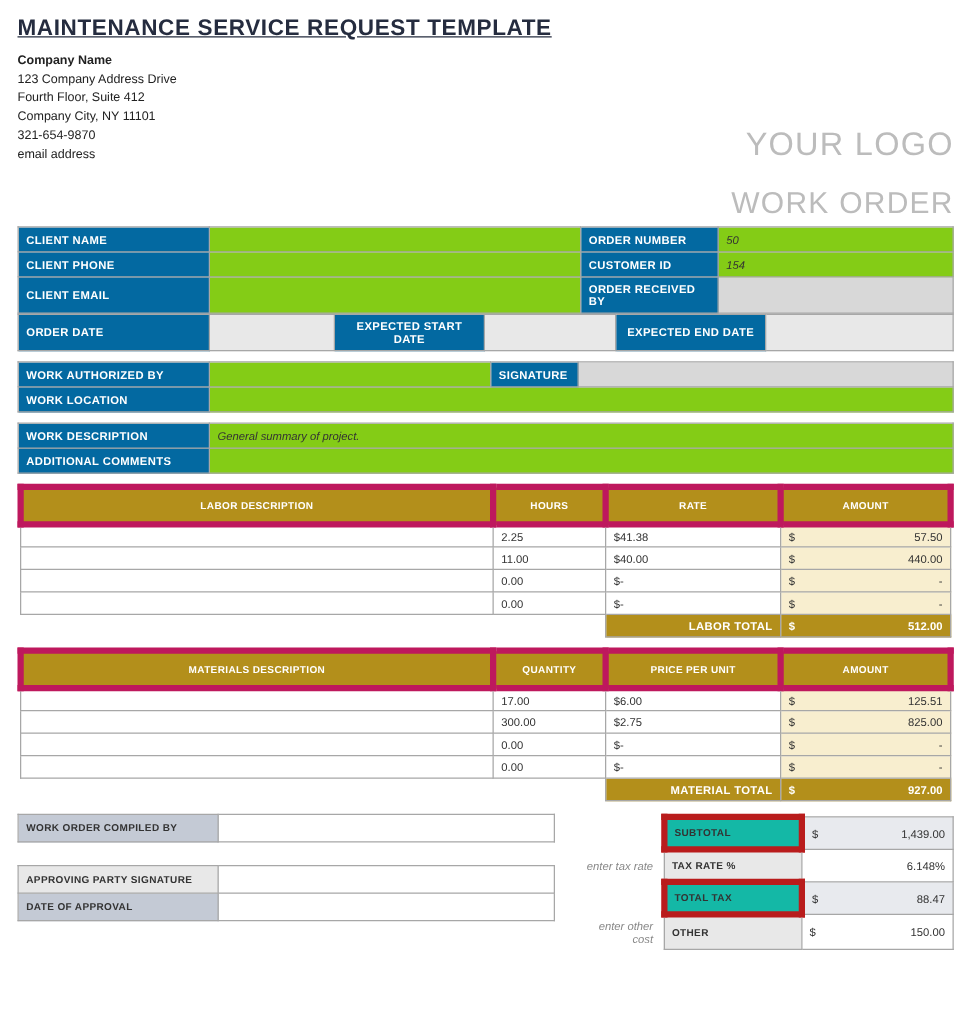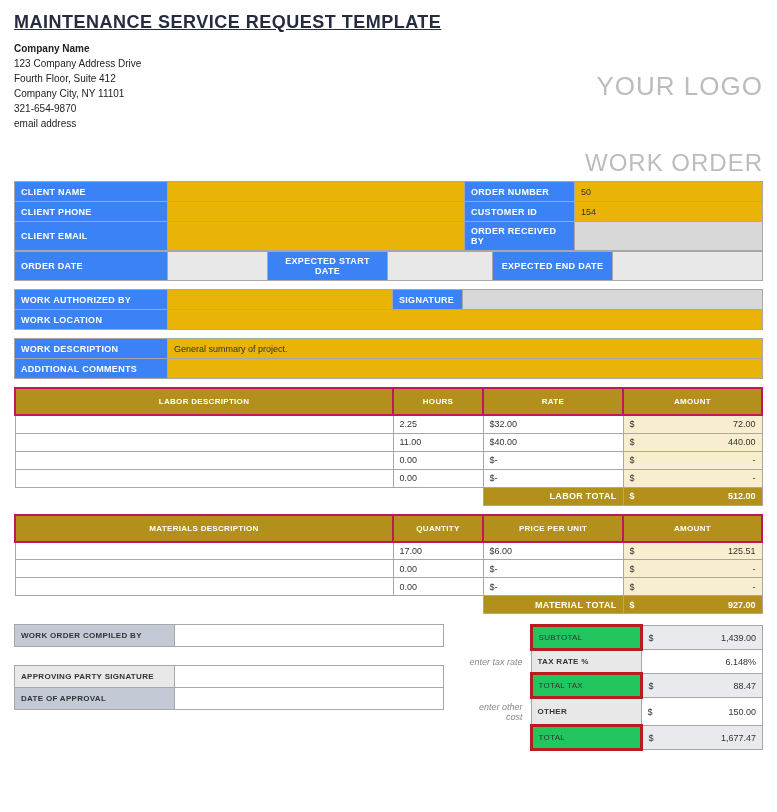--- a/index.html
+++ b/index.html
@@ -13,21 +13,21 @@
   }
   .header-title {
     font-size: 18px;
     font-weight: bold;
     color: #252c3f;
     font-family: "Arial Black", Arial, sans-serif;
     letter-spacing: 0.5px;
     margin-bottom: 8px;
     text-decoration: underline;
   }
-  .top-row { display: flex; justify-content: space-between; align-items: center; margin-bottom: 6px; }
+  .top-row { display: flex; justify-content: space-between; align-items: flex-end; margin-bottom: 6px; }
   .company-block { font-size: 10px; line-height: 1.5; color: #222; }
   .company-block .cname { font-weight: bold; }
   .logo-text {
     font-size: 26px;
     color: #bcbcbc;
     font-family: "Arial Narrow", Arial, sans-serif;
     letter-spacing: 1px;
     text-align: right;
   }
   .work-order-text {
@@ -45,43 +45,43 @@
     table-layout: fixed;
   }
   table.grid td {
     border: 1px solid #a7a7a7;
     padding: 4px 6px;
     font-size: 9px;
     vertical-align: middle;
     height: 20px;
   }
   td.dark {
-    background: #3b82f6;
+    background: #0369a1;
     color: #fff;
     font-weight: bold;
     font-size: 8px;
     letter-spacing: 0.3px;
     text-transform: uppercase;
   }
   td.dark-tall { height: 40px; }
-  td.light { background: #eab308; }
+  td.light { background: #84cc16; font-style: italic; }
   td.grey { background: #e8e8e8; }
   .striped-bg { background: #d8d8d8; }
 
   
   table.data-tbl { width: 100%; border-collapse: collapse; table-layout: fixed; }
   table.data-tbl th {
     background: #b38f1b;
     color: #fff;
     font-size: 8px;
     font-weight: bold;
     text-align: center;
     letter-spacing: 0.3px;
     padding: 8px 4px;
-    border: 2px solid #be185d;
+    border: 5px solid #be185d;
     text-transform: uppercase;
   }
   table.data-tbl td {
     border: 1px solid #a7a7a7;
     font-size: 9px;
     height: 18px;
     padding: 2px 6px;
   }
   td.num-r { }
   td.amt-cell { background: #f8eecf; text-align: right; }
@@ -96,26 +96,26 @@
   }
   td.total-val {
     background: #b38f1b;
     color: #fff;
     font-weight: bold;
     text-align: right;
     font-size: 9px;
   }
   td.noborder { border: none !important; background: transparent; }
   td.grey-lbl {
-    background: #22c55e;
-    font-weight: normal;
+    background: #14b8a6;
+    font-weight: bold;
     font-size: 8px;
     text-transform: uppercase;
     padding: 6px;
-    border: 3px solid #b91c1c;
+    border: 5px solid #b91c1c;
     letter-spacing: 0.3px;
   }
   td.grey-lbl-light {
     background: #e8e8e8;
     font-weight: bold;
     font-size: 8px;
     text-transform: uppercase;
     padding: 6px;
     border: 1px solid #a7a7a7;
     letter-spacing: 0.3px;
@@ -267,22 +267,22 @@
   <tbody>
       <tr>
     <th>LABOR DESCRIPTION</th>
     <th>HOURS</th>
     <th>RATE</th>
     <th>AMOUNT</th>
   </tr>
   <tr>
     <td></td>
     <td class="num-r">2.25</td>
-    <td class="num-r"><span class="cur">$</span><span>32.00</span></td>
-    <td class="amt-cell"><span class="cur">$</span><span>72.00</span></td>
+    <td class="num-r"><span class="cur">$</span><span>41.38</span></td>
+    <td class="amt-cell"><span class="cur">$</span><span>57.50</span></td>
   </tr>
   <tr>
     <td></td>
     <td class="num-r">11.00</td>
     <td class="num-r"><span class="cur">$</span><span>40.00</span></td>
     <td class="amt-cell"><span class="cur">$</span><span>440.00</span></td>
   </tr>
   <tr>
     <td></td>
     <td class="num-r">0.00</td>
@@ -317,20 +317,26 @@
     <th>MATERIALS DESCRIPTION</th>
     <th>QUANTITY</th>
     <th>PRICE PER UNIT</th>
     <th>AMOUNT</th>
   </tr>
   <tr>
     <td></td>
     <td class="num-r">17.00</td>
     <td class="num-r"><span class="cur">$</span><span>6.00</span></td>
     <td class="amt-cell"><span class="cur">$</span><span>125.51</span></td>
+  </tr>
+  <tr>
+    <td></td>
+    <td class="num-r">300.00</td>
+    <td class="num-r"><span class="cur">$</span><span>2.75</span></td>
+    <td class="amt-cell"><span class="cur">$</span><span>825.00</span></td>
   </tr>
   <tr>
     <td></td>
     <td class="num-r">0.00</td>
     <td class="num-r"><span class="cur">$</span><span>-</span></td>
     <td class="amt-cell"><span class="cur">$</span><span>-</span></td>
   </tr>
   <tr>
     <td></td>
     <td class="num-r">0.00</td>
@@ -391,21 +397,16 @@
       <tr>
         <td class="noborder"></td>
         <td class="grey-lbl">TOTAL TAX</td>
         <td class="sum-val"><span class="cur">$</span><span>88.47</span></td>
       </tr>
       <tr>
         <td class="noborder italic-hint">enter other cost</td>
         <td class="grey-lbl-light">OTHER</td>
         <td class="sum-val" style="background:#fff"><span class="cur">$</span><span>150.00</span></td>
       </tr>
-      <tr>
-        <td class="noborder"></td>
-        <td class="grey-lbl">TOTAL</td>
-        <td class="sum-val"><span class="cur">$</span><span>1,677.47</span></td>
-      </tr>
     </tbody>
       </table>
   </div>
 </div>
 
 </body></html>

